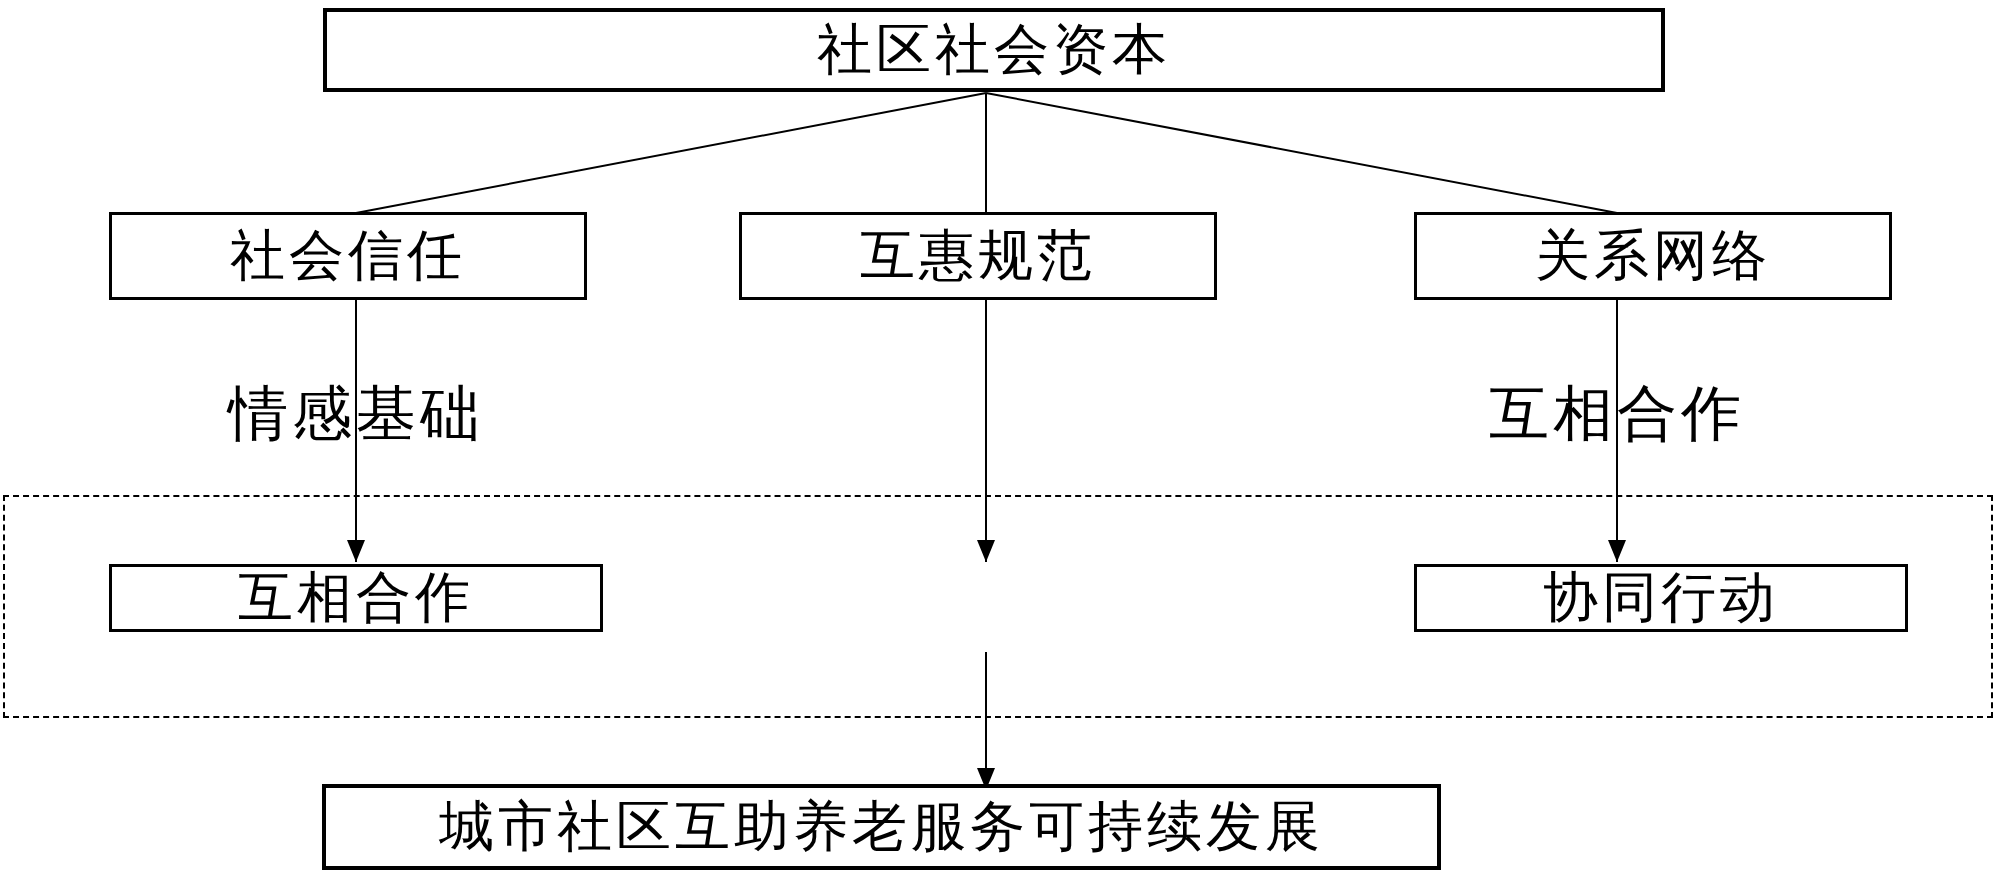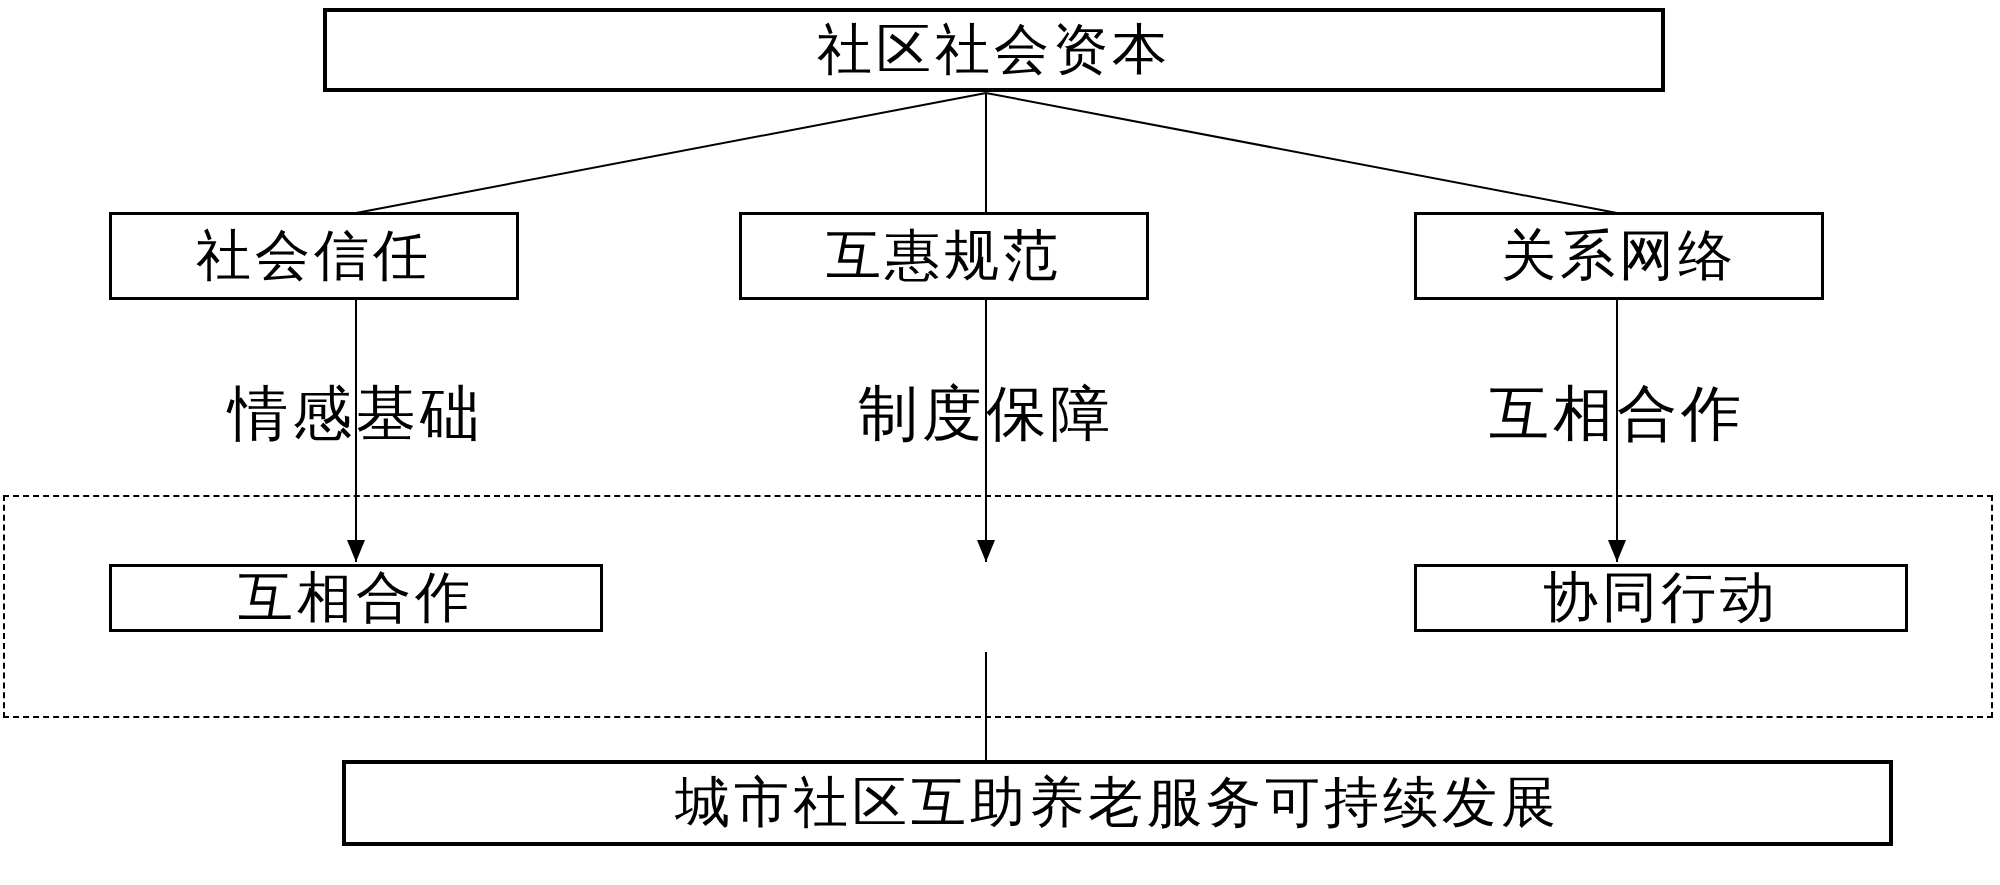--- a/index.html
+++ b/index.html
@@ -32,23 +32,23 @@
     justify-content: center;
     text-align: center;
     font-size: 55px;
     letter-spacing: 4px;
     white-space: nowrap;
   }
   .node.heavy { border: 4px solid #000000; }
   .node.mid   { border: 3px solid #000000; }
 
   .top-node    { left: 323px; top: 8px;   width: 1342px; height: 84px; }
-  .bottom-node { left: 322px; top: 760px; width: 1551px; height: 86px; margin-left: 20px; }
+  .bottom-node { left: 322px; top: 784px; width: 1119px; height: 86px; }
 
-  .dim-node     { top: 212px; height: 88px; width: 410px; }
+  .dim-node     { top: 212px; height: 88px; width: 478px; }
   .outcome-node { top: 564px; height: 68px; width: 494px; }
   .col-left  { left: 109px; }
   .col-mid   { left: 739px; }
   .col-right { left: 1414px; }
 
   .mechanism-label {
     position: absolute;
     top: 385px;
     width: 500px;
     height: 58px;
@@ -107,21 +107,20 @@
     <span>社会信任</span>
   </div>
   <div class="node mid dim-node col-mid">
     <span>互惠规范</span>
   </div>
   <div class="node mid dim-node col-right">
     <span>关系网络</span>
   </div>
 
   <div class="mechanism-label mech-left">情感基础</div>
-  <div class="mechanism-label mech-mid">制度保障</div>
   <div class="mechanism-label mech-right">互相合作</div>
 
   <div class="node mid outcome-node col-left">
     <span>互相合作</span>
   </div>
   <div class="node mid outcome-node col-right">
     <span>协同行动</span>
   </div>
 
   <div class="node heavy bottom-node">

